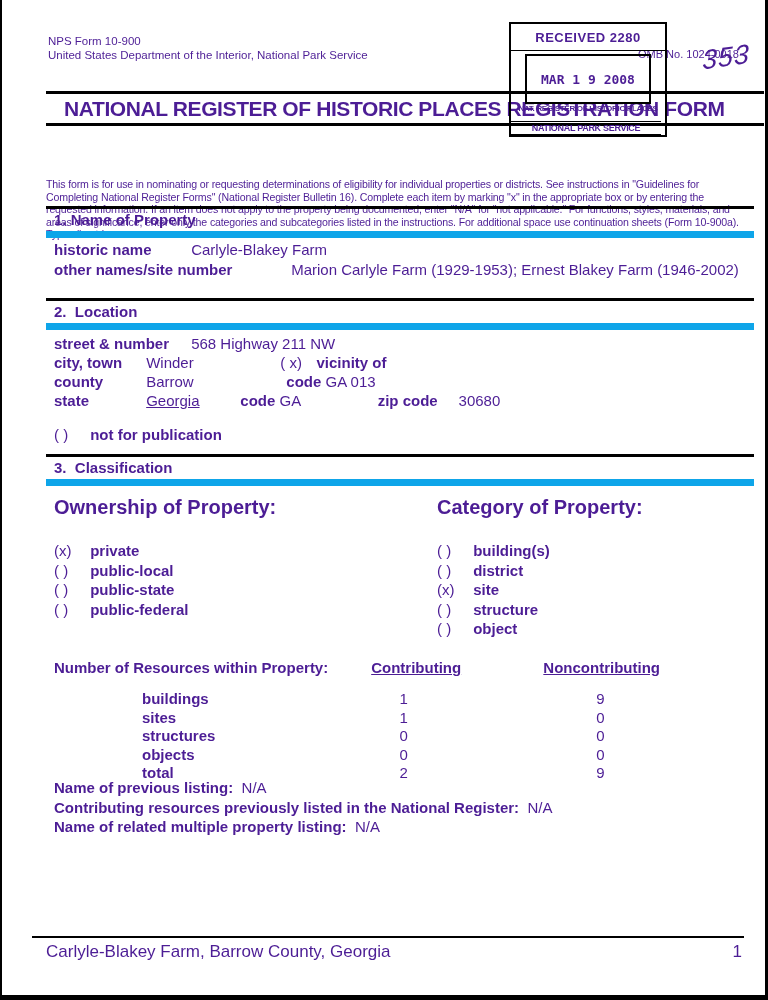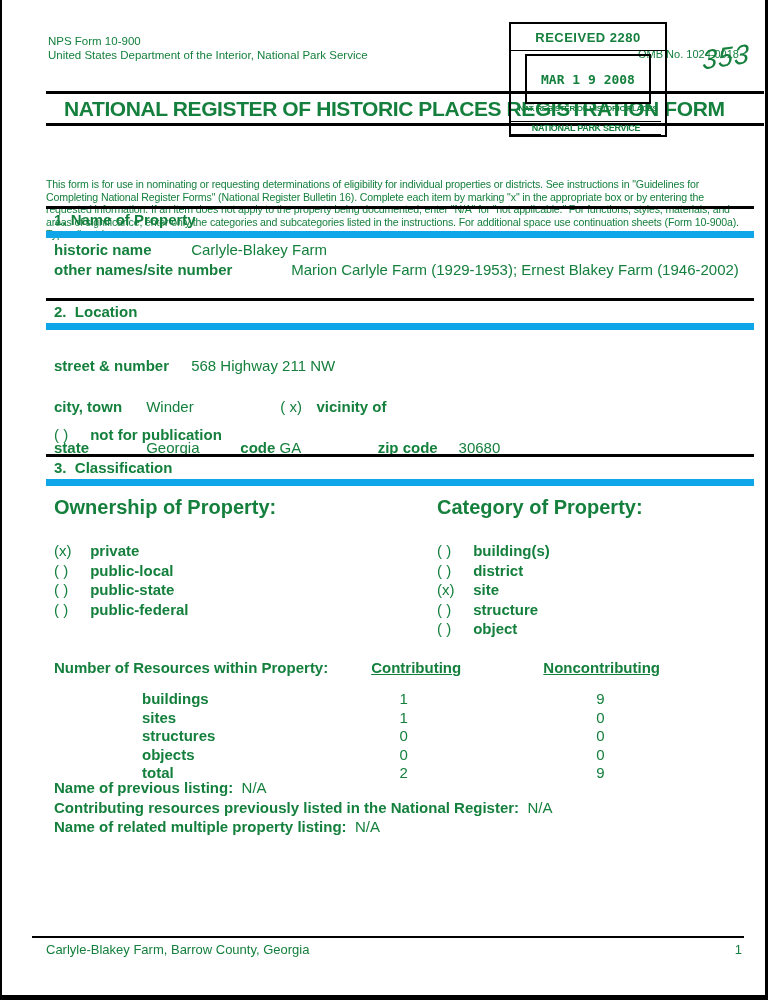--- a/index.html
+++ b/index.html
@@ -5,21 +5,21 @@
   html,body{margin:0;padding:0;background:#e8e8e8;}
   .page{
     position:relative;
     width:768px;height:1000px;
     background:#ffffff;
     box-sizing:border-box;
     border-left:2px solid #000;
     border-right:3px solid #000;
     border-bottom:5px solid #000;
     font-family:"Liberation Sans","DejaVu Sans",sans-serif;
-    color:#15803d;
+    color:#4c1d95;
     overflow:hidden;
   }
   .hdr-left{position:absolute;left:46px;top:34px;font-size:11.5px;line-height:14px;}
   .omb{position:absolute;left:636px;top:48px;font-size:11px;white-space:nowrap;}
   .hand{
     position:absolute;left:700px;top:42px;
     font-size:27px;font-style:italic;
     transform:rotate(-8deg) skewX(-8deg);
     font-weight:500;letter-spacing:1px;
   }
@@ -54,21 +54,21 @@
     font-size:10.6px;line-height:12.6px;letter-spacing:-0.15px;margin-top:48px;
   }
   .sec-head{
     position:absolute;left:44px;width:700px;
     border-top:3px solid #000;border-bottom:7px solid #0ea5e9;
     padding:2px 0 3px 8px;
     font-size:15px;font-weight:bold;white-space:pre-wrap;
   }
   .block{position:absolute;left:52px;font-size:15px;}
   .row{line-height:20px;white-space:nowrap;}
-  .row19{line-height:19px;white-space:nowrap;margin-top:22px;}
+  .row19{line-height:19px;white-space:nowrap;}
   .lbl{font-weight:bold;display:inline-block;}
   .w133{width:133px;}
   .w233{width:233px;}
   .w88{width:88px;}
   .cv130{display:inline-block;width:130px;}
   .cv136{display:inline-block;width:136px;}
   .cv90{display:inline-block;width:90px;text-decoration:underline;}
   .cv94{display:inline-block;width:94px;}
   .bold{font-weight:bold;}
   .chk{display:inline-block;width:32px;}
@@ -82,21 +82,21 @@
   .res-rows{margin-top:14px;}
   .res-row{line-height:18.5px;white-space:nowrap;}
   .res-label{display:inline-block;margin-left:88px;width:200px;font-weight:bold;}
   .res-c1{display:inline-block;width:115px;text-align:center;}
   .res-c2{display:inline-block;width:140px;text-align:center;margin-left:65px;}
   .prev-row{line-height:19.5px;white-space:nowrap;font-size:15px;}
   .footer{
     position:absolute;left:30px;top:936px;width:712px;
     border-top:2px solid #000;padding:4px 2px 0 14px;
     display:flex;justify-content:space-between;
-    font-size:13px;box-sizing:border-box;
+    font-size:17px;box-sizing:border-box;
   }
 </style>
 </head>
 <body>
 
 <div class="page">
 
   <div class="hdr-left">
     <div>NPS Form 10-900</div>
     <div>United States Department of the Interior, National Park Service</div>
@@ -136,20 +136,26 @@
   <div class="block" style="top:334px">
     <div class="row19">
       <span class="lbl w133">street &amp; number</span>
       <span>568 Highway 211 NW</span>
     </div>
     <div class="row19">
       <span class="lbl w88">city, town</span>
       <span class="cv130">Winder</span>
       <span class="chk">( x)</span>
       <span class="bold">vicinity of</span>
+    </div>
+    <div class="row19">
+      <span class="lbl w88">county</span>
+      <span class="cv136">Barrow</span>
+      <span class="bold">code</span>
+      <span>GA 013</span>
     </div>
     <div class="row19">
       <span class="lbl w88">state</span>
       <span class="cv90">Georgia</span>
       <span class="bold">code</span>
       <span class="cv94">GA</span>
       <span class="bold">zip code</span>&nbsp;&nbsp;&nbsp;&nbsp;
       <span>30680</span>
     </div>
   </div>

